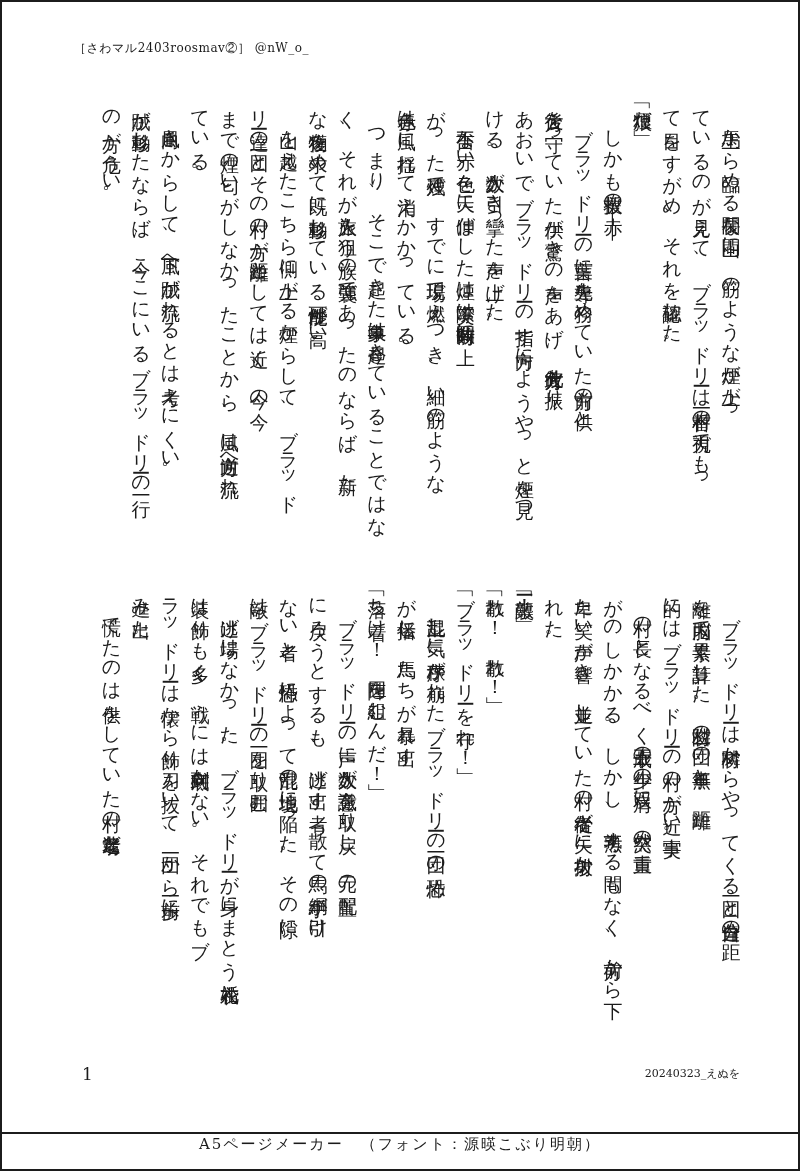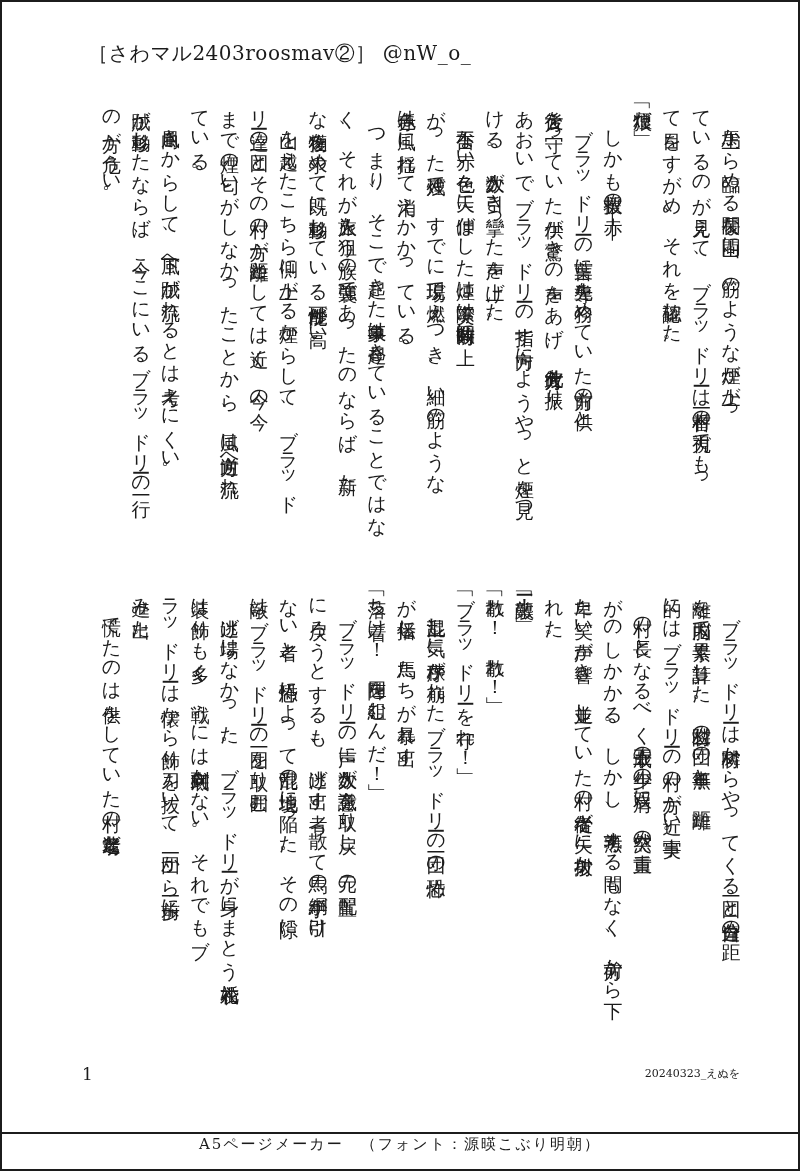--- a/index.html
+++ b/index.html
@@ -16,22 +16,22 @@
   .page {
     position: relative;
     width: 100%;
     height: 1132px;
     border-bottom: 2px solid #1c1c1c;
     background: #ffffff;
   }
   .doc-header {
     position: absolute;
     top: 38px;
-    left: 86px;
-    font-size: 20px;
+    left: 72px;
+    font-size: 12px;
     letter-spacing: 0.5px;
     white-space: pre;
   }
   .vblock {
     position: absolute;
     right: 52px;
     height: 486px;
     writing-mode: vertical-rl;
     text-orientation: mixed;
     font-size: 19px;

